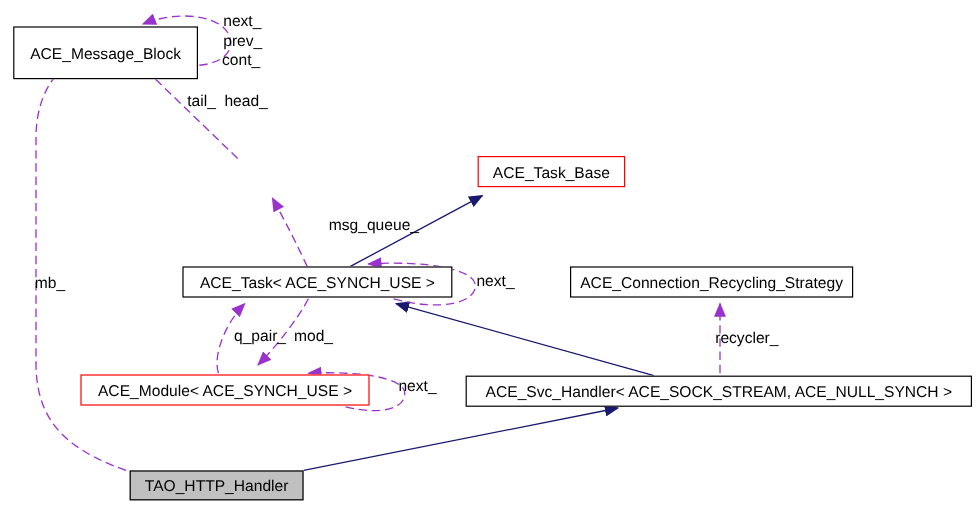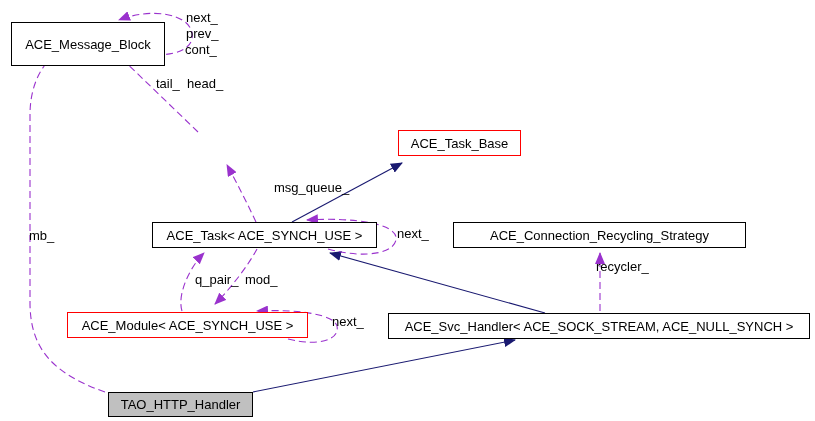--- a/index.html
+++ b/index.html
@@ -13,36 +13,36 @@
     position:absolute;box-sizing:border-box;background:#ffffff;
     border:1px solid #000000;display:flex;align-items:center;justify-content:center;
     white-space:nowrap;z-index:2;
   }
   .node.undocumented{border-color:#ff0000;}
   .node.current{background:#c0c0c0;}
   .n-msgblock {left:11px; top:22px; width:154px;height:44px;}
   .n-msgqueue {left:65px; top:132px;width:298px;height:26px;}
   .n-taskbase {left:398px;top:130px;width:123px;height:26px;}
   .n-task     {left:152px;top:222px;width:225px;height:26px;}
-  .n-recycling{left:453px;top:222px;width:293px;height:26px;}
+  .n-recycling{left:475px;top:222px;width:236px;height:26px;}
   .n-module   {left:67px; top:312px;width:241px;height:26px;}
   .n-svch     {left:388px;top:313px;width:422px;height:26px;}
   .n-tao      {left:108px;top:392px;width:145px;height:25px;}
   .elabel{position:absolute;white-space:nowrap;z-index:3;line-height:16px;}
   .l-next1   {left:186px;top:10px;}
   .l-prev    {left:186px;top:26px;}
   .l-cont    {left:185px;top:42px;}
   .l-tail    {left:156px;top:76px;}
   .l-head    {left:167px;top:76px;margin-left:20px;}
   .l-msgqueue{left:255px;top:180px;margin-left:19px;}
   .l-mb      {left:29px; top:228px;}
   .l-next2   {left:397px;top:226px;}
   .l-qpair   {left:182px;top:272px;margin-left:13px;}
   .l-mod     {left:245px;top:272px;}
-  .l-recycler{left:596px;top:259px;}
+  .l-recycler{left:596px;top:274px;}
   .l-next3   {left:332px;top:314px;}
 </style>
 </head>
 <body>
 
 <div id="canvas">
 
   <svg id="edges" width="815" height="421" viewBox="0 0 815 421" xmlns="http://www.w3.org/2000/svg">
     <defs>
       <marker id="arrN" markerUnits="userSpaceOnUse" markerWidth="12" markerHeight="10" refX="11" refY="5" orient="auto">

